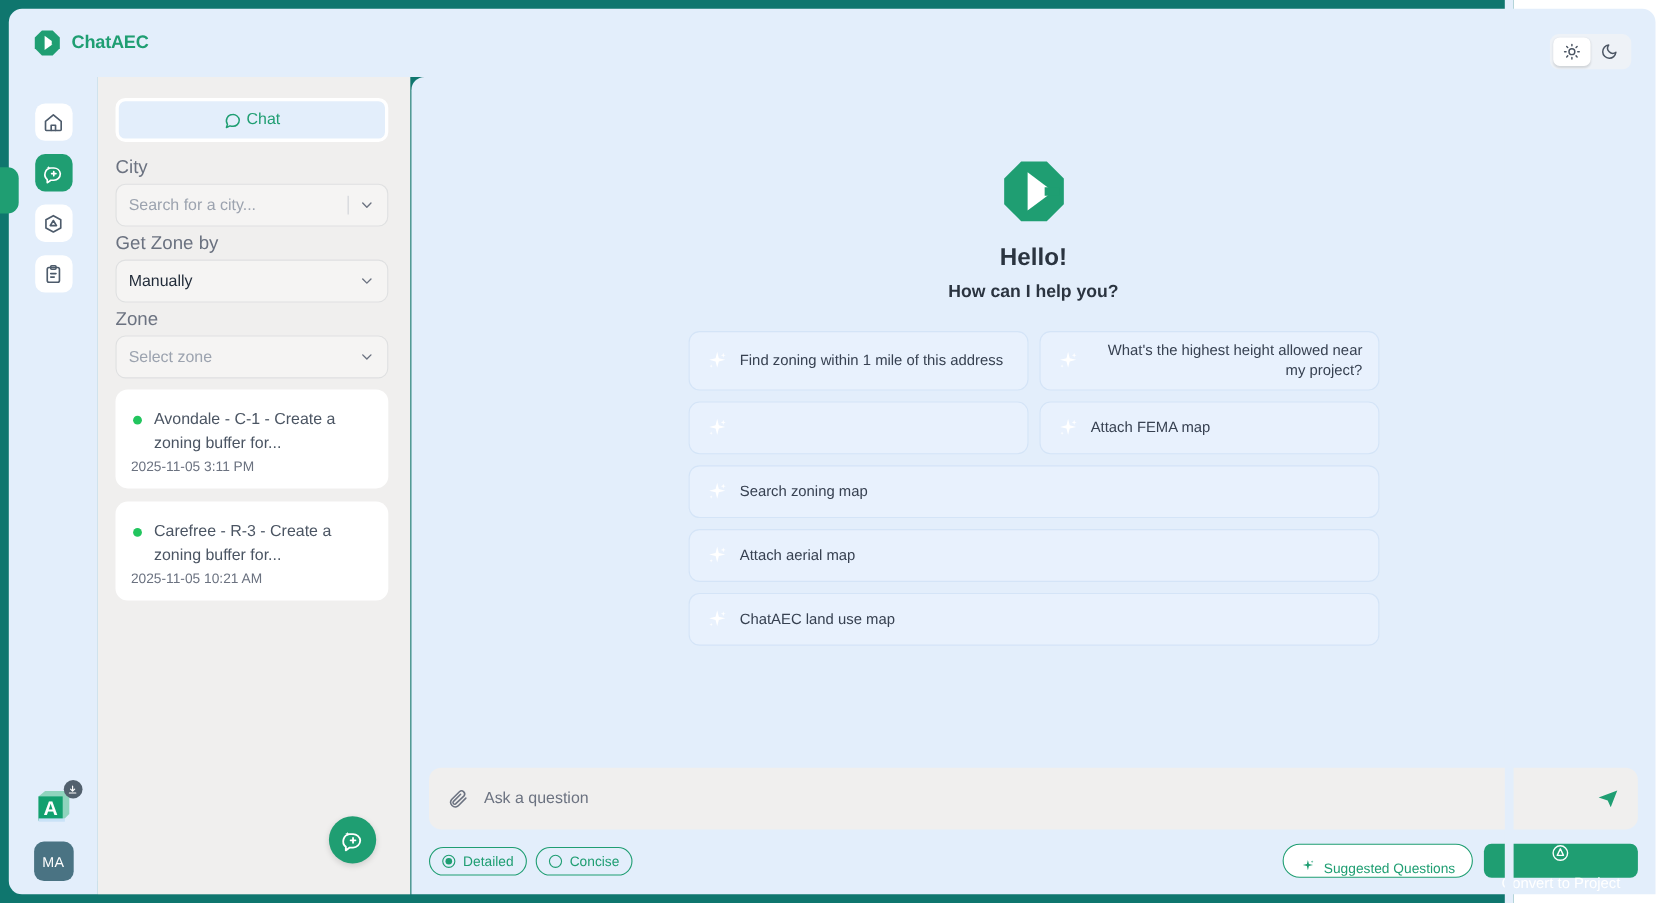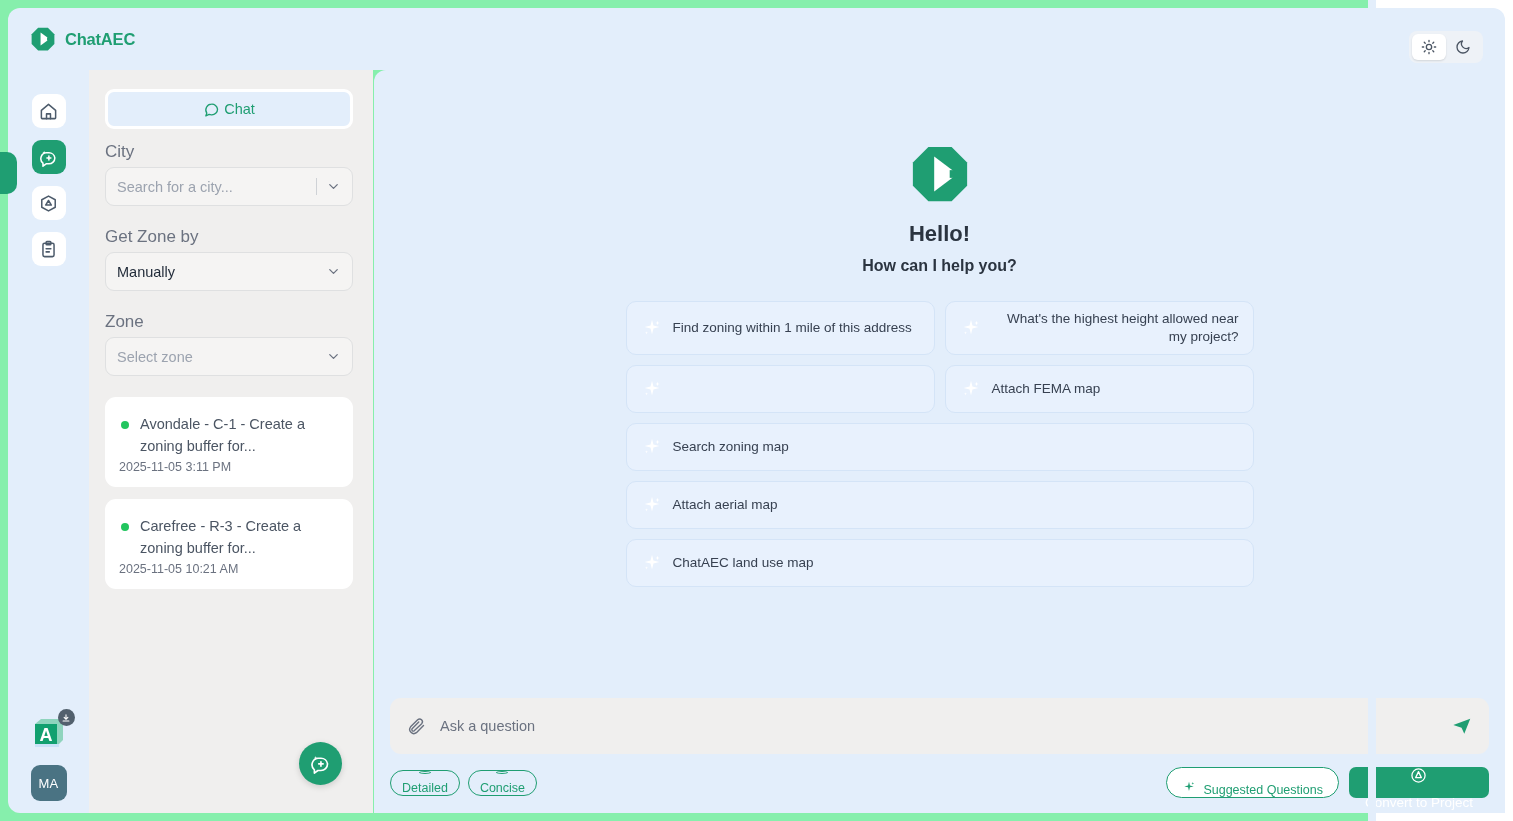--- a/index.html
+++ b/index.html
@@ -5,21 +5,21 @@
   * { box-sizing: border-box; margin: 0; padding: 0; }
   html, body {
     width: 1513px; height: 821px;
     font-family: "Liberation Sans", sans-serif;
     background: #ffffff;
     overflow: hidden;
   }
   .app {
     position: relative;
     width: 1376px; height: 821px;
-    background: #86efac;
+    background: #0f766e;
   }
 
   
   .header {
     position: absolute; left: 8px; top: 8px;
     width: 1497px; height: 62px;
     background: #e3eefb;
     border-radius: 12px 12px 0 0;
     display: flex; align-items: center;
     padding: 0 22px;
@@ -102,21 +102,21 @@
     margin-bottom: 13px;
   }
   .field-label {
     font-size: 17px; color: #6b7280; margin-bottom: 5px;
   }
   .select-box {
     width: 248px; height: 39px;
     background: #f5f4f3;
     border: 1px solid #dfe0e1; border-radius: 9px;
     display: flex; align-items: center;
-    padding: 0 11px; margin-bottom: 21px;
+    padding: 0 11px; margin-bottom: 5px;
     cursor: pointer;
   }
   .select-box .val { font-size: 14.5px; color: #9ca3af; flex: 1; }
   .select-box .val.filled { color: #1f2937; }
   .sep-bar { width: 1px; height: 17px; background: #cfd2d6; margin-right: 9px; }
   .chev { color: #6b7280; display: flex; }
 
   .history { margin-top: 10px; }
   .hist-card {
     width: 248px; background: #ffffff;
@@ -187,21 +187,20 @@
   }
   .input-bar .ph { flex: 1; font-size: 14.5px; color: #6b7280; }
   .clip { color: #6b7280; display: flex; cursor: pointer; }
   .send { color: #1f9e72; display: flex; cursor: pointer; }
   .actions { display: flex; align-items: center; }
   .radio-pill {
     height: 26px; border: 1px solid #1f9e72; border-radius: 13px;
     display: flex; align-items: center; gap: 7px;
     padding: 0 11px; margin-right: 8px; cursor: pointer;
     background: transparent;
-    flex-direction: column;
   }
   .radio-pill span { font-size: 12.5px; color: #1f9e72; }
   .radio-dot {
     width: 12px; height: 12px; border-radius: 50%;
     border: 1.6px solid #1f9e72; position: relative;
   }
   .radio-dot.on::after {
     content: ""; position: absolute; inset: 2px;
     border-radius: 50%; background: #1f9e72;
   }

